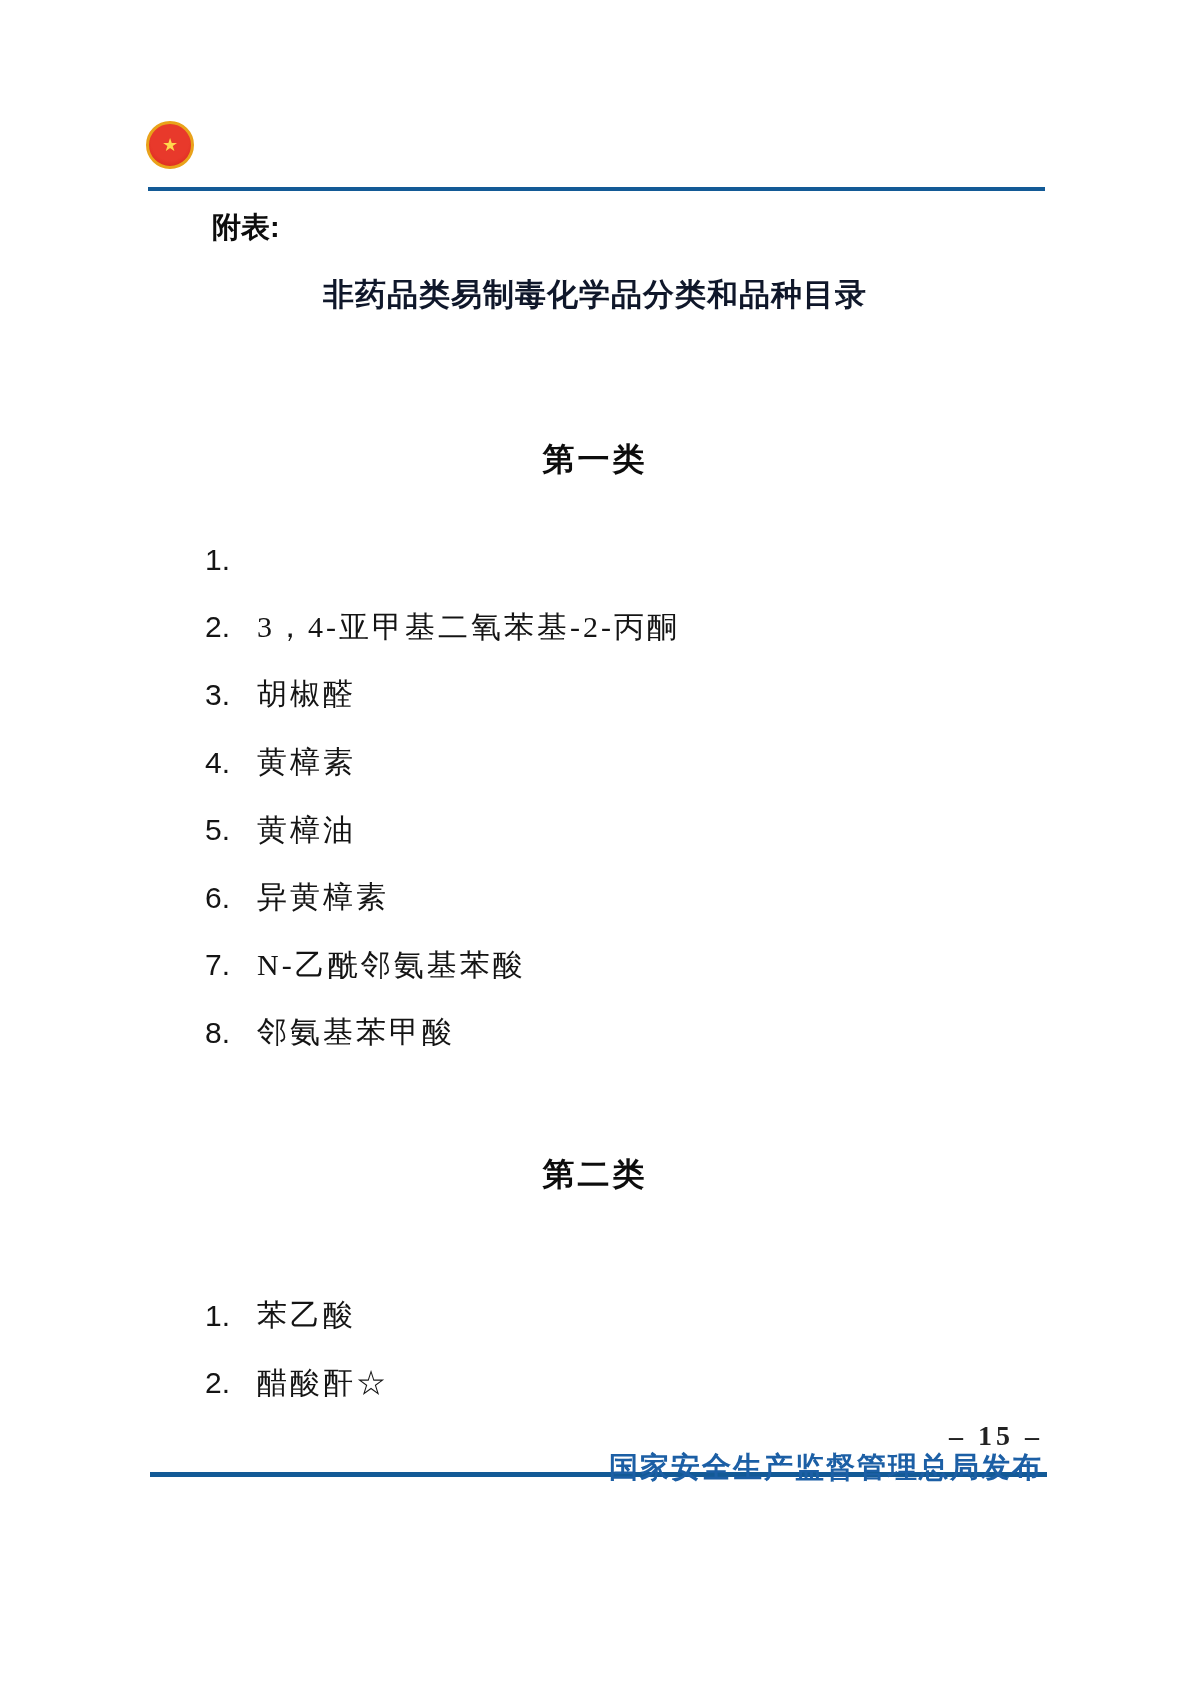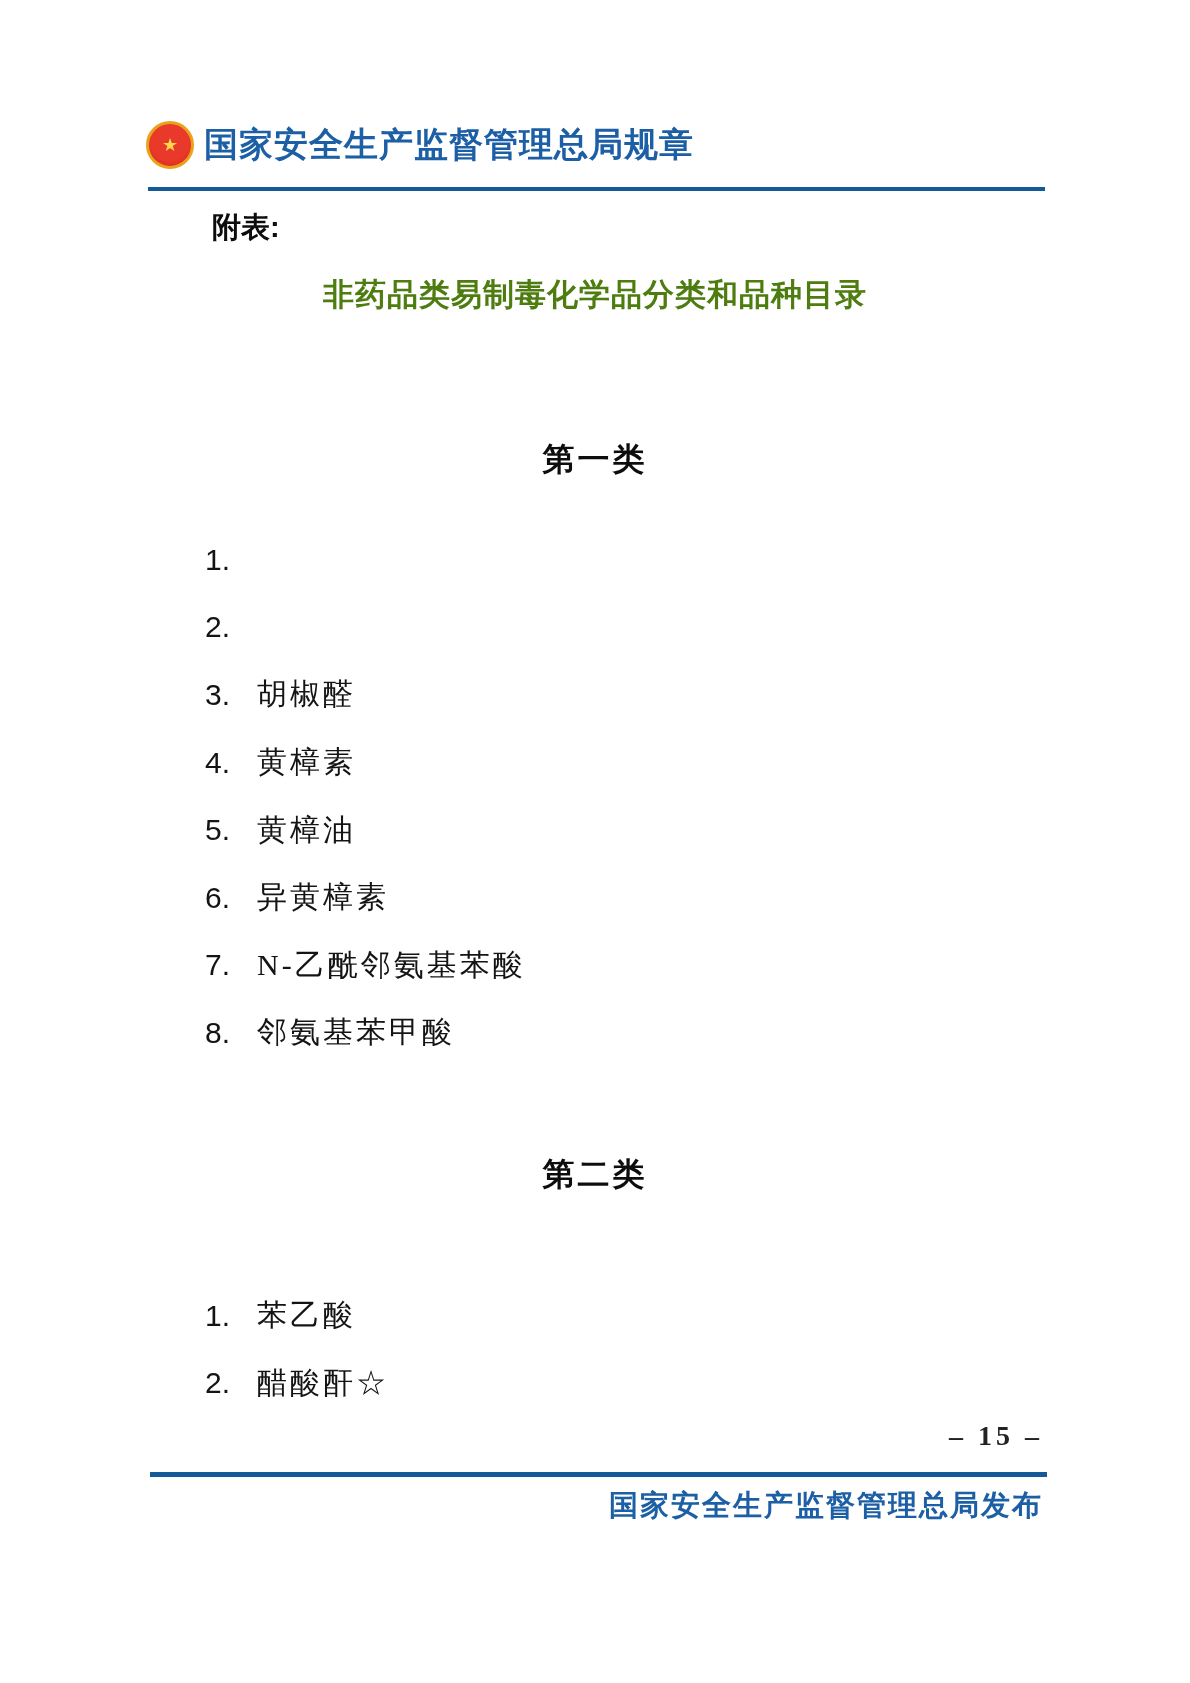--- a/index.html
+++ b/index.html
@@ -55,21 +55,21 @@
     color: #0d0d0d;
   }
   .doc-title {
     position: absolute;
     left: 0;
     top: 274px;
     width: 1190px;
     text-align: center;
     font-size: 31px;
     font-weight: bold;
-    color: #4d7c0f;
+    color: #0f172a;
     letter-spacing: 1px;
   }
   .section-heading {
     position: absolute;
     left: 0;
     width: 1190px;
     text-align: center;
     font-size: 32px;
     font-weight: bold;
     color: #0d0d0d;
@@ -107,51 +107,51 @@
     font-family: "Liberation Serif", "DejaVu Serif", serif;
     font-size: 28px;
     color: #222222;
     letter-spacing: 4px;
     font-weight: bold;
   }
   .footer-rule { left: 150px; top: 1472px; width: 897px; height: 5px; }
   .footer-publisher {
     position: absolute;
     right: 147px;
-    top: 1486px;
+    top: 1448px;
     font-size: 29px;
     font-weight: bold;
     color: #1c5fa5;
     letter-spacing: 2px;
   }
 </style>
 </head>
 <body>
 
 <div class="page">
 
   <div class="header">
     <div class="emblem">★</div>
-    <div class="header-title">国家安全生产监督管理总局规章</div>
   </div>
 
   <div class="rule header-rule"></div>
 
   <div class="annex-label">附表:</div>
 
   <div class="doc-title">非药品类易制毒化学品分类和品种目录</div>
 
   <div class="section-heading" id="section1-heading">第一类</div>
 
   <div class="list" id="list-1">
     <div class="list-row">
       <span class="item-num">1.</span>
     </div>
     <div class="list-row">
       <span class="item-num">2.</span>
+      <span class="item-text">3，4-亚甲基二氧苯基-2-丙酮</span>
     </div>
     <div class="list-row">
       <span class="item-num">3.</span>
       <span class="item-text">胡椒醛</span>
     </div>
     <div class="list-row">
       <span class="item-num">4.</span>
       <span class="item-text">黄樟素</span>
     </div>
     <div class="list-row">

